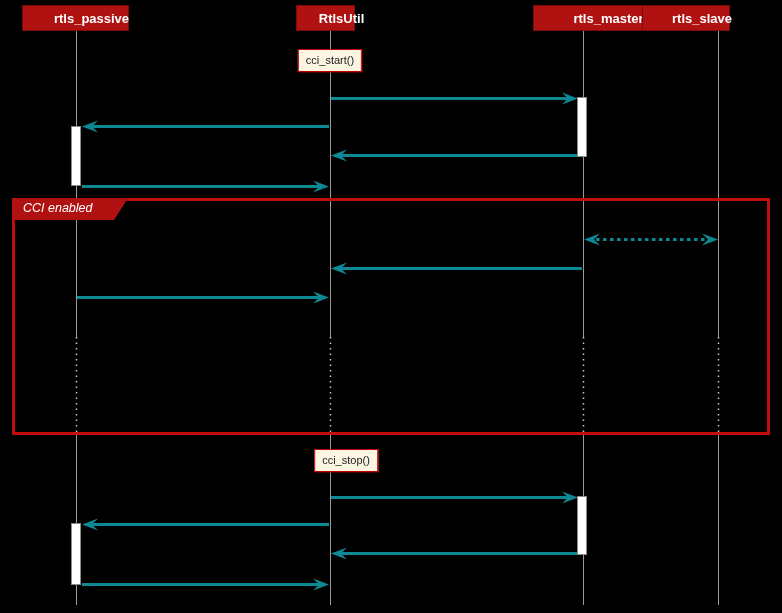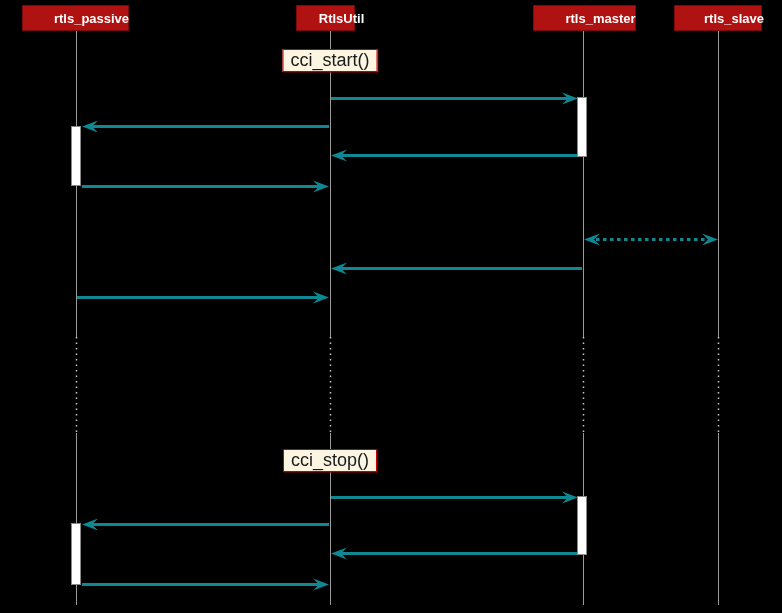--- a/index.html
+++ b/index.html
@@ -25,40 +25,40 @@
     font-weight: bold;
     font-size: 13px;
     display: flex;
     align-items: center;
     justify-content: center;
     z-index: 5;
     padding-left: 32px;
   }
   .p-passive { left: 22px;  width: 107px; }
   .p-util    { left: 296px; width: 59px;  }
-  .p-master  { left: 533px; width: 103px; }
-  .p-slave   { left: 674px; width: 88px;  }
+  .p-master  { left: 533px; width: 119px; }
+  .p-slave   { left: 642px; width: 88px;  }
 
   
   .note {
     position: absolute;
     transform: translateX(-50%);
     background: #FBF5E2;
     border: 1px solid #C00000;
     color: #1a1a1a;
-    font-size: 18px;
+    font-size: 11px;
     line-height: 17px;
     padding: 2px 7px;
     white-space: nowrap;
     z-index: 4;
     box-shadow: 1px 1px 0 rgba(120,0,0,.6);
   }
   .note-cci-start { left: 330px; top: 49px;  }
   .note-queue     { left: 329px; top: 308px; }
-  .note-cci-stop  { left: 330px; top: 449px; }
+  .note-cci-stop  { left: 346px; top: 449px; }
 
   
   .frame {
     position: absolute;
     left: 12px;
     top: 198px;
     width: 758px;
     height: 237px;
     border: 3px solid #C00D0D;
     box-sizing: border-box;
@@ -172,20 +172,23 @@
     <g>
       <line class="msg" x1="577" y1="553.5" x2="341" y2="553.5"></line>
       <polygon class="head" points="331,553.5 347,547.5 341,553.5 347,559.5"></polygon>
     </g>
     <g>
       <line class="msg" x1="82" y1="584.5" x2="319" y2="584.5"></line>
       <polygon class="head" points="329,584.5 313,578.5 319,584.5 313,590.5"></polygon>
     </g>
   </svg>
 
+  <div class="frame">
+    <div class="frame-tab">CCI enabled</div>
+  </div>
 
   <div class="activation act-master-top"></div>
   <div class="activation act-passive-top"></div>
   <div class="activation act-master-bottom"></div>
   <div class="activation act-passive-bottom"></div>
 
   <div class="note note-cci-start">cci_start()</div>
   <div class="note note-cci-stop">cci_stop()</div>
 
   <div class="participant p-passive">rtls_passive</div>

